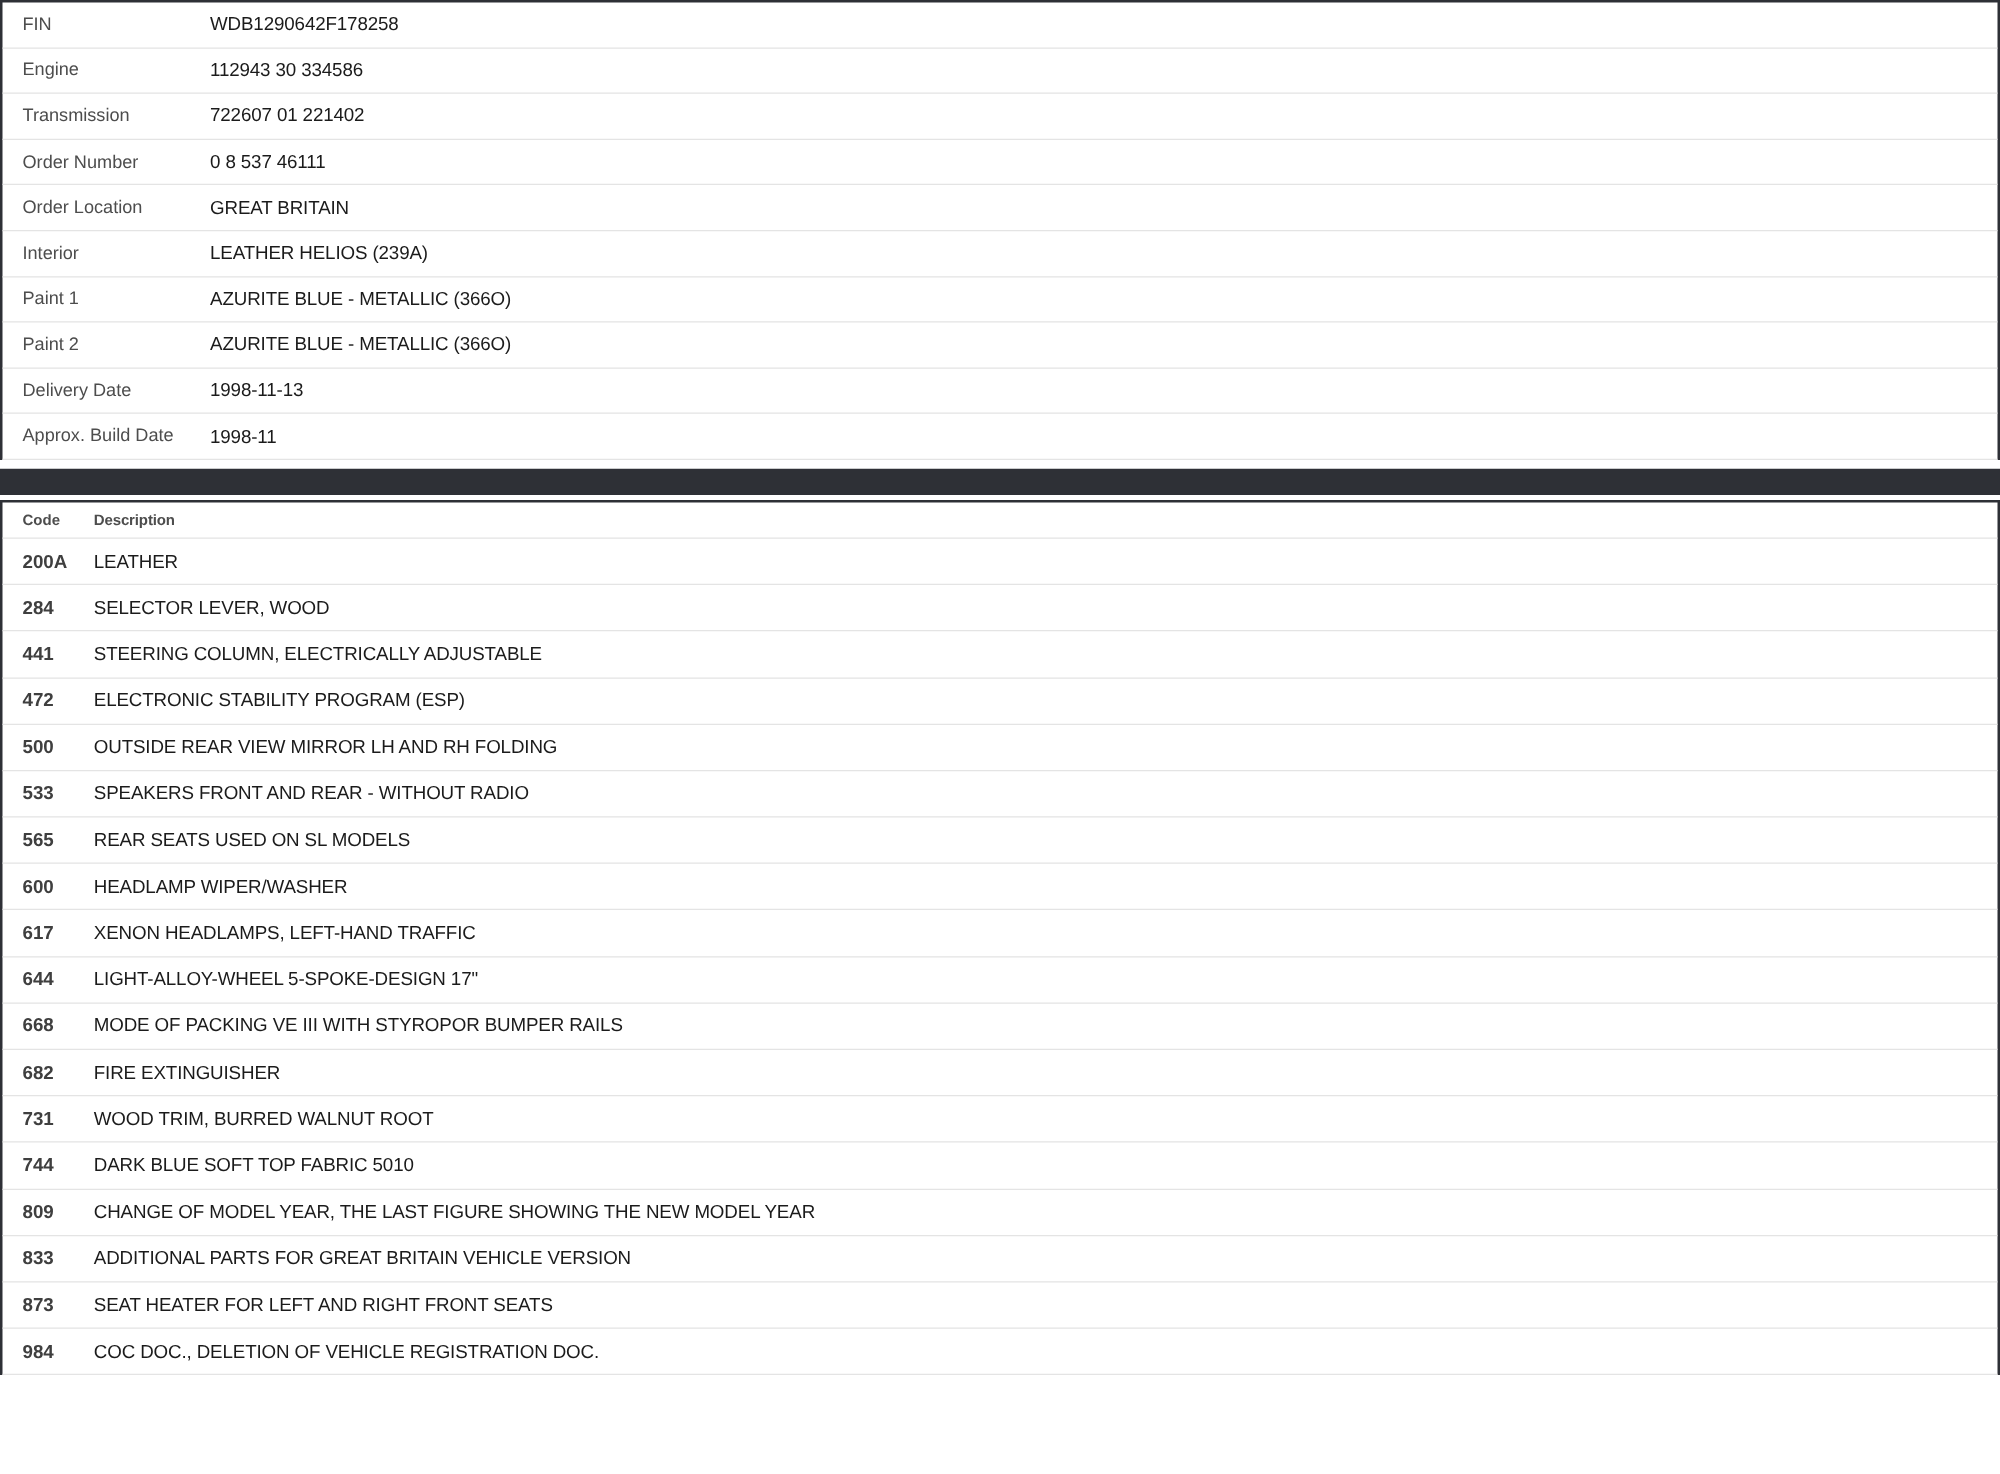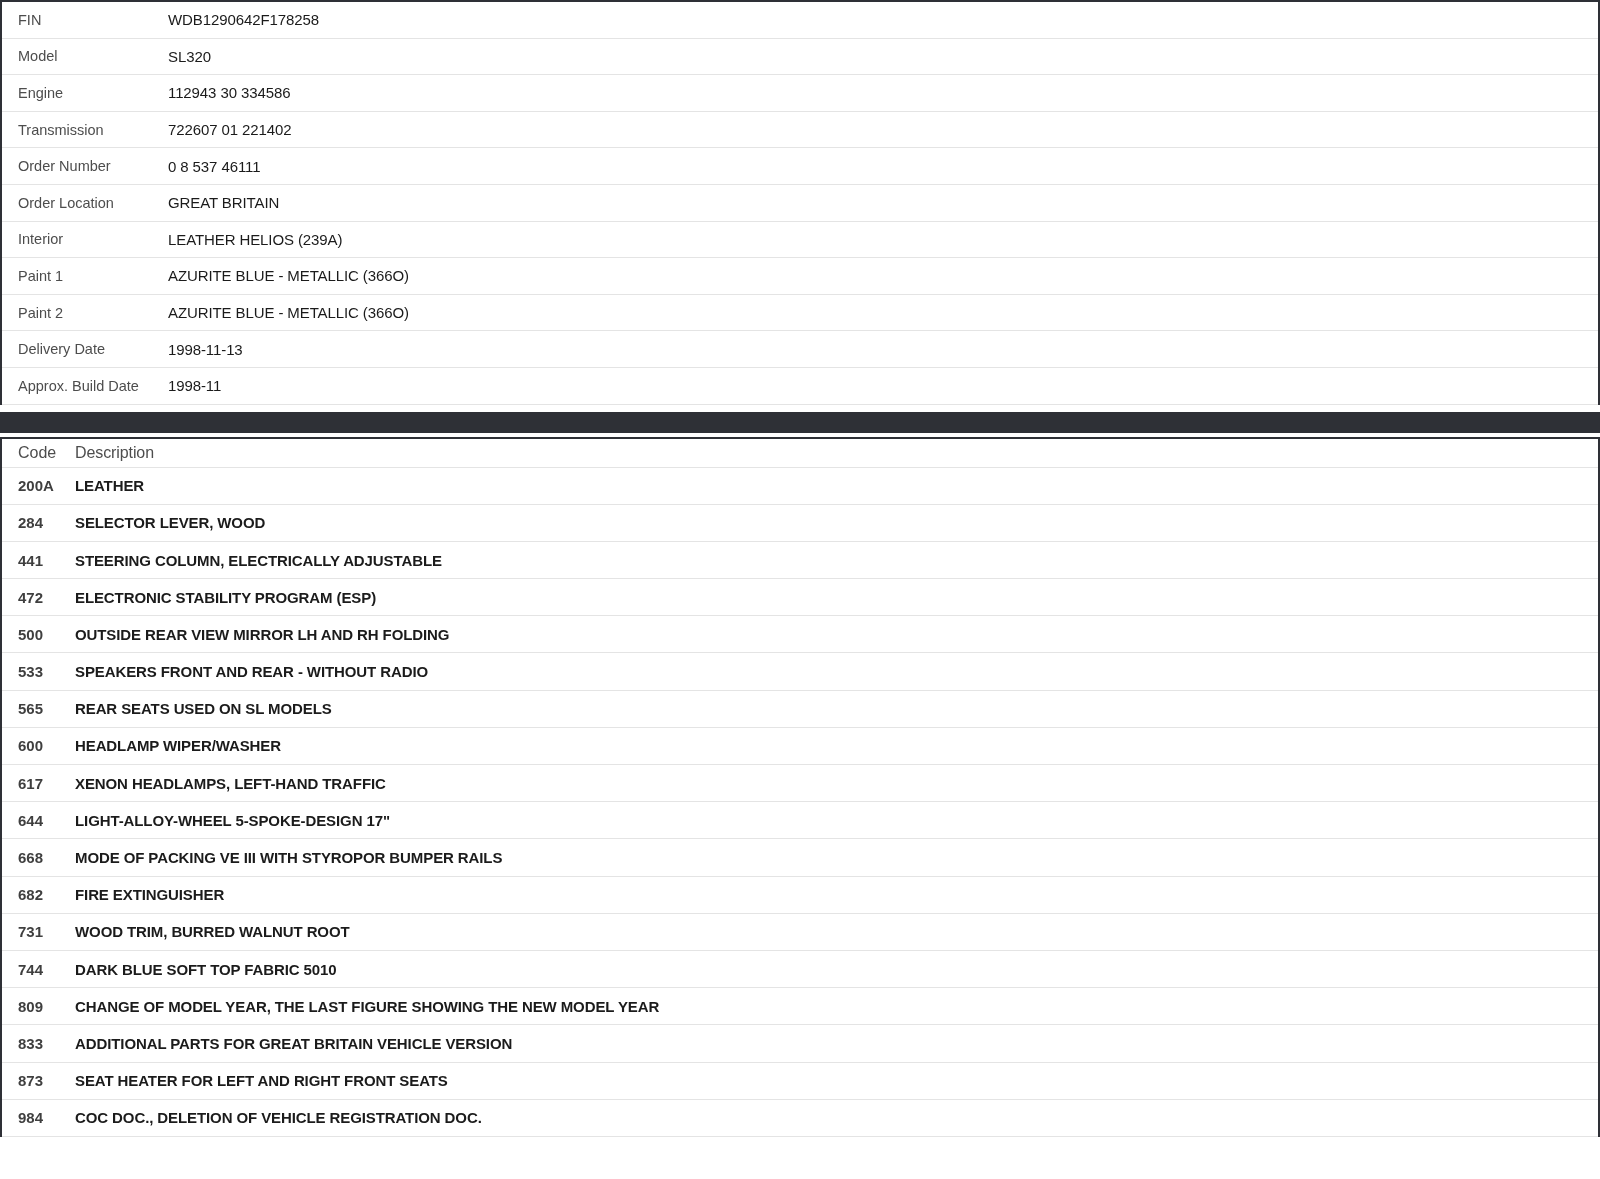--- a/index.html
+++ b/index.html
@@ -70,46 +70,42 @@
     width: 73px;
     padding-left: 16px;
     flex: none;
     font-size: 15px;
     font-weight: 700;
     color: var(--code-text);
     white-space: nowrap;
   }
   .opt-header-row .opt-code,
   .opt-header-row .opt-desc {
-    font-size: 16px;
-    font-weight: 400;
+    font-size: 12px;
+    font-weight: 700;
     color: var(--label-text);
   }
   .opt-desc {
     font-size: 15px;
-    font-weight: 700;
+    font-weight: 400;
     color: var(--value-text);
     letter-spacing: -0.1px;
     white-space: nowrap;
   }
 </style>
 </head>
 <body>
 
 <div class="panel">
   <div>
   <div class="kv-row">
     <div class="kv-label">FIN</div>
     <div class="kv-value">WDB1290642F178258</div>
   </div>
 
-  <div class="kv-row">
-    <div class="kv-label">Model</div>
-    <div class="kv-value">SL320</div>
-  </div>
 
   <div class="kv-row">
     <div class="kv-label">Engine</div>
     <div class="kv-value">112943 30 334586</div>
   </div>
 
   <div class="kv-row">
     <div class="kv-label">Transmission</div>
     <div class="kv-value">722607 01 221402</div>
   </div>

